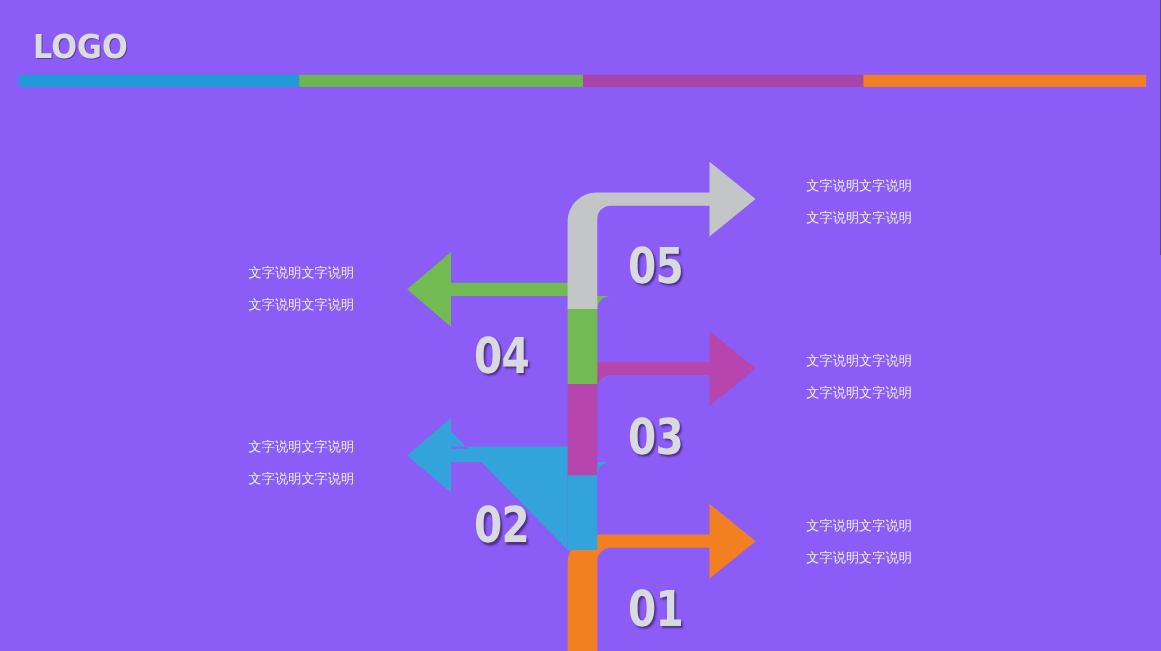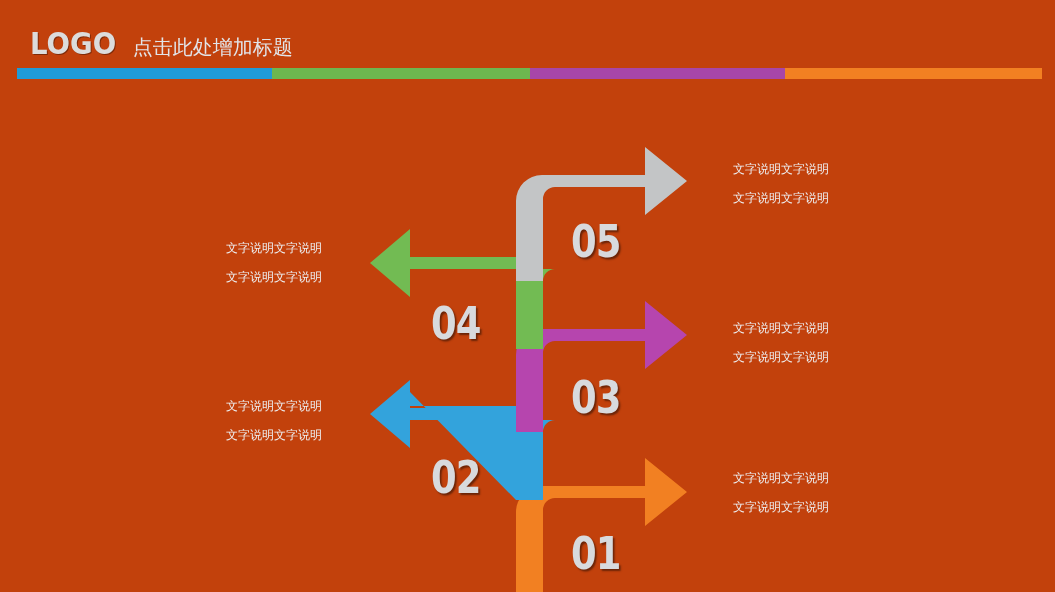--- a/index.html
+++ b/index.html
@@ -111,26 +111,25 @@
 
   .cap-05 { left: 733px; top: 155px; }
   .cap-04 { left: 110px; top: 234px; width: 212px; }
   .cap-03 { left: 733px; top: 314px; }
   .cap-02 { left: 110px; top: 392px; width: 212px; }
   .cap-01 { left: 733px; top: 464px; }
 </style>
 </head>
 <body style="background: rgb(43, 49, 65);">
 
-<div class="slide" style="background: #c2410c;">
+<div class="slide" style="background: #8b5cf6;">
 
   <div class="header">
     <div class="header-title-row">
       <span class="logo-text">LOGO</span>
-      <span class="title-text">点击此处增加标题</span>
     </div>
     <div class="colorbar">
       <div class="seg seg-blue" style="background: rgb(31, 155, 216);"></div>
       <div class="seg seg-green" style="background: rgb(109, 183, 79);"></div>
       <div class="seg seg-purple" style="background: rgb(167, 70, 168);"></div>
       <div class="seg seg-orange" style="background: rgb(242, 128, 34);"></div>
     </div>
   </div>
 
   <svg class="arrows" viewBox="0 0 1055 592" width="1055" height="592">

